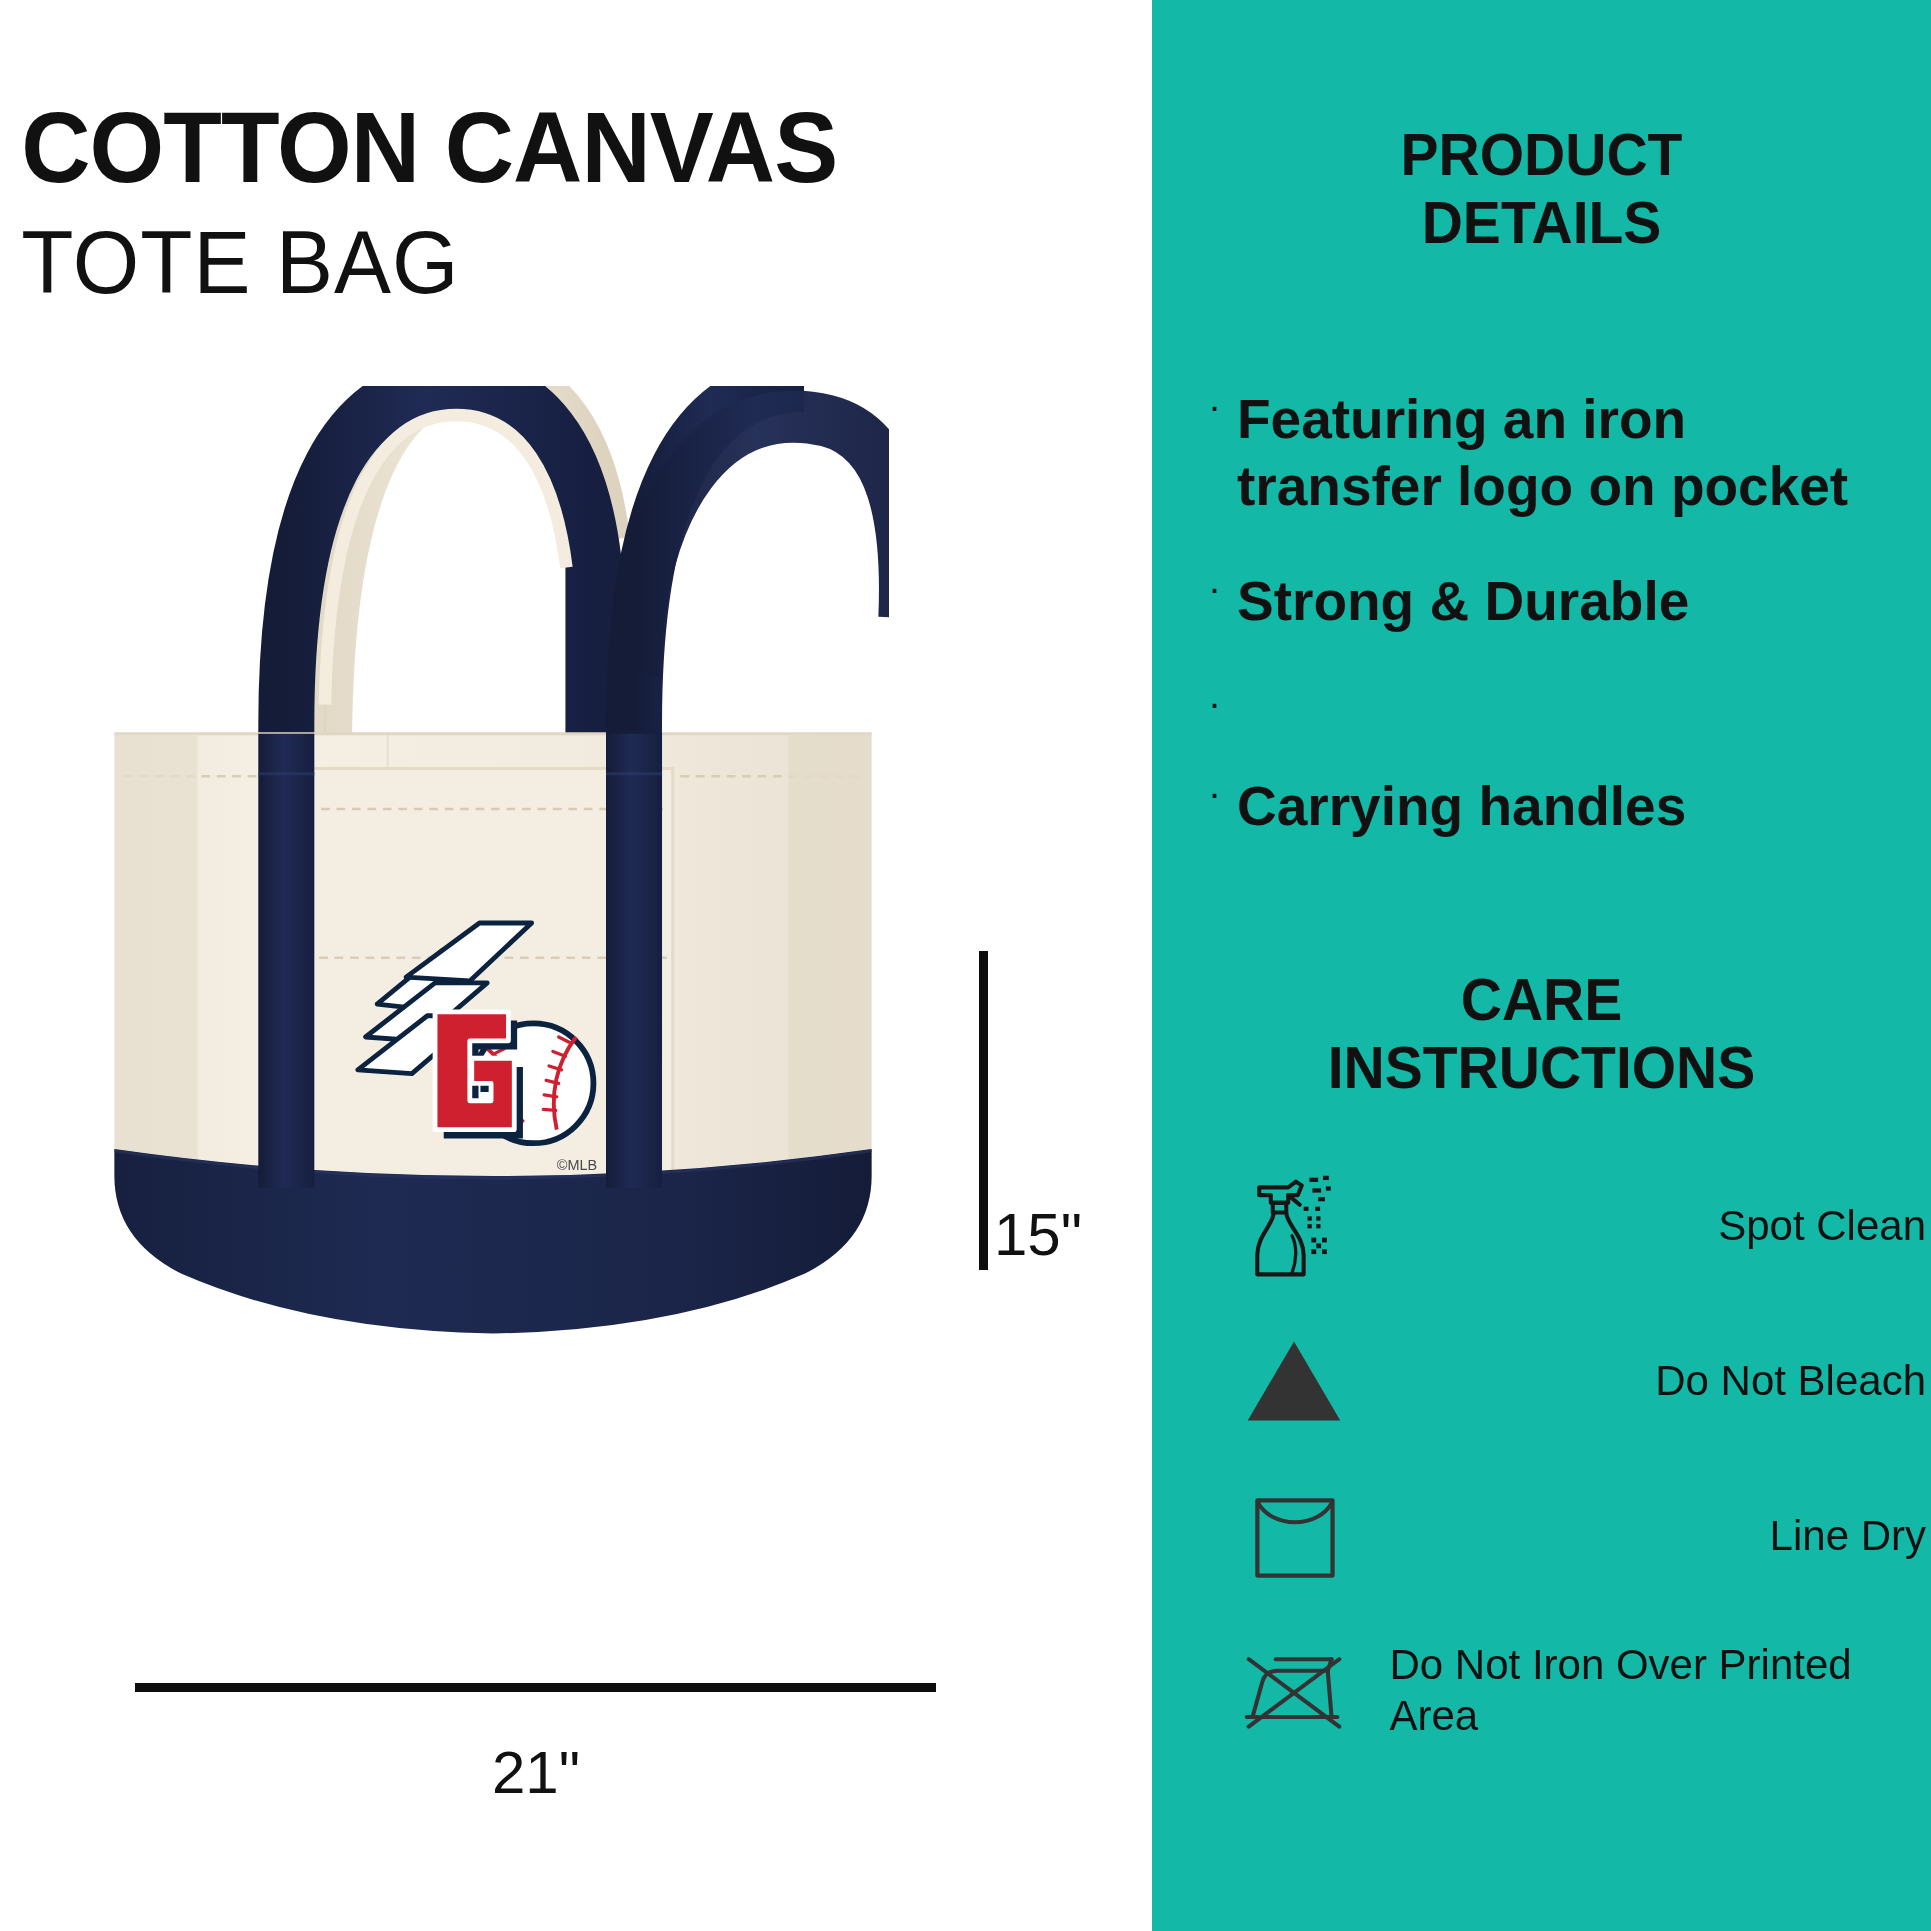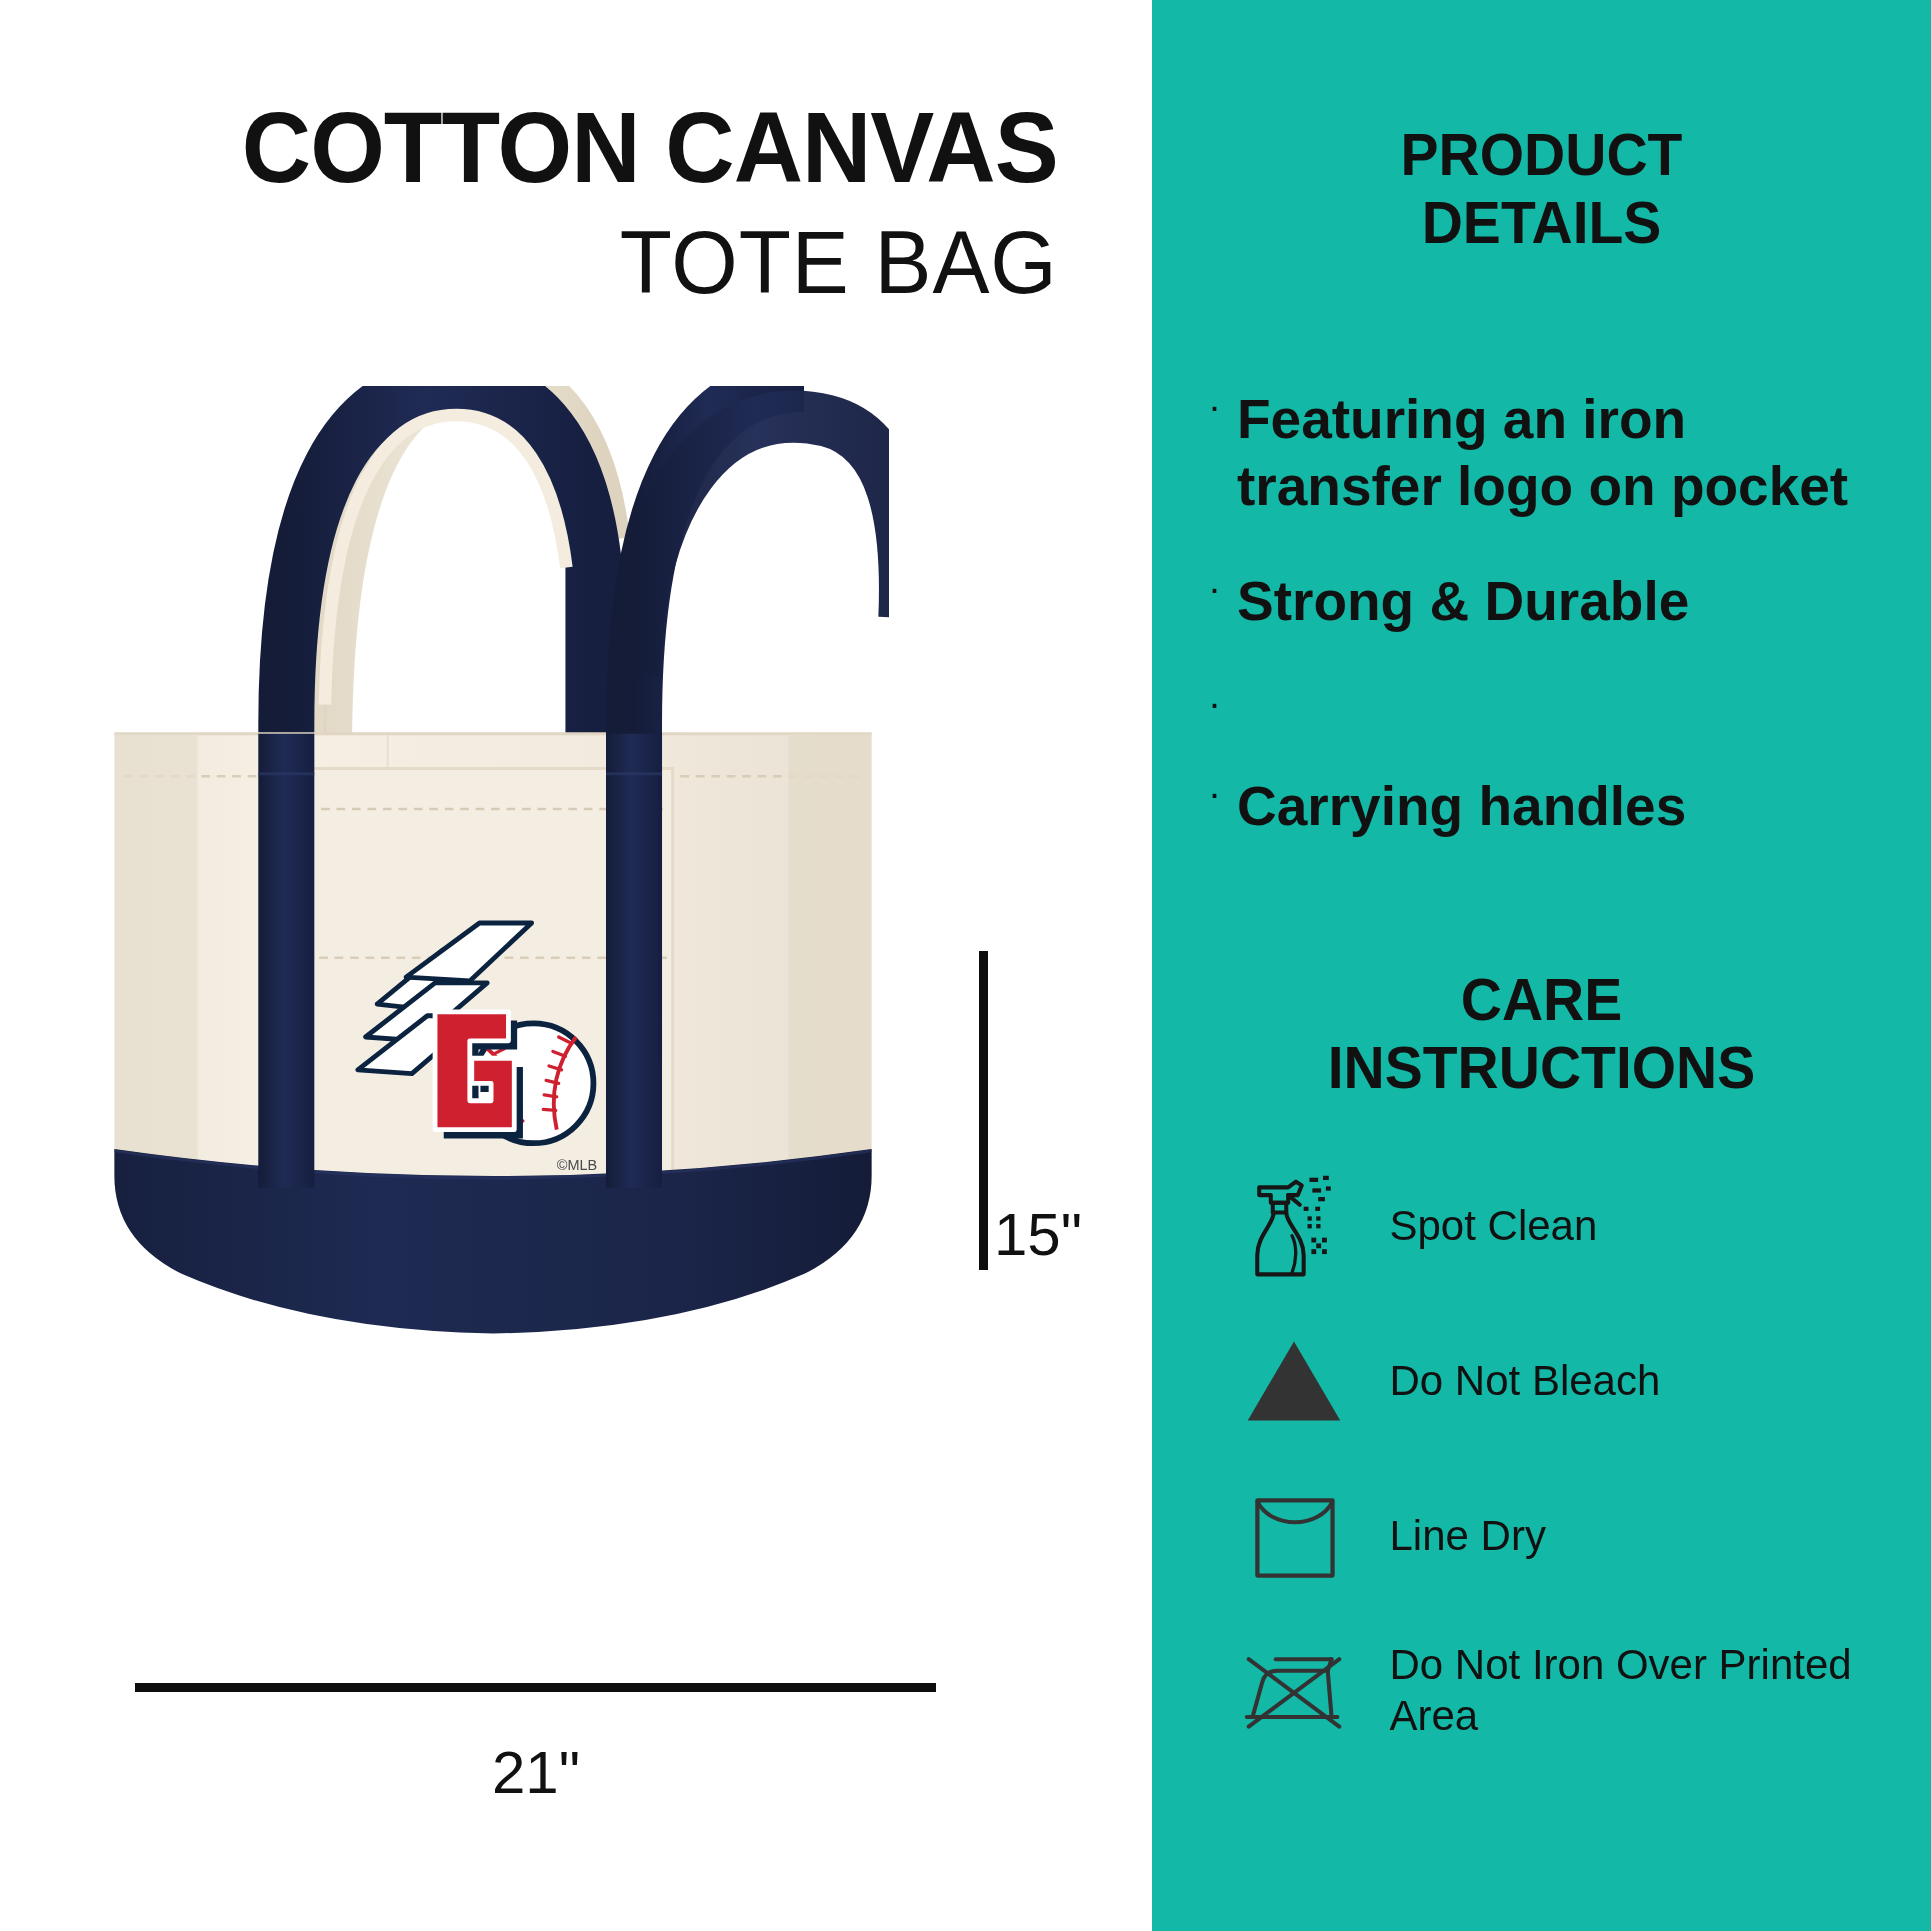--- a/index.html
+++ b/index.html
@@ -11,21 +11,21 @@
     position:relative;
   }
   .page{position:absolute;inset:0;}
 
   
   .left-panel{
     position:absolute;left:0;top:0;width:1152px;height:1931px;
     background:#ffffff;
   }
   .title-block{
-    position:absolute;left:17px;top:97px;width:1062px;text-align:right;
+    position:absolute;left:0;top:97px;width:1062px;text-align:left;
   }
   .title-main{
     font-family:"Liberation Sans", sans-serif;
     font-weight:700;
     font-size:100px;
     letter-spacing:-1px;
     color:#111111;
     line-height:1.0;
     margin:0;
     transform:scaleX(0.96);
@@ -96,21 +96,21 @@
   .bullet-text{
     font-size:55px;line-height:1.22;color:#111;font-weight:700;
     font-family:"Liberation Sans", sans-serif;
     letter-spacing:0px;
   }
 
   .care-list{
     position:absolute;left:60px;top:1154px;width:714px;
   }
   .care-row{
-    display:flex;align-items:center;min-height:145px;margin-bottom:9.7px;
+    display:flex;align-items:center;min-height:145px;margin-bottom:9.7px;justify-content:space-between;
   }
   .care-icon{
     flex:0 0 164px;width:164px;height:135px;
     display:flex;align-items:center;justify-content:center;
   }
   .care-label{
     font-size:42px;line-height:1.2;color:#111;font-weight:400;
     font-family:"Liberation Sans", sans-serif;
     padding-left:13.5px;
   }

